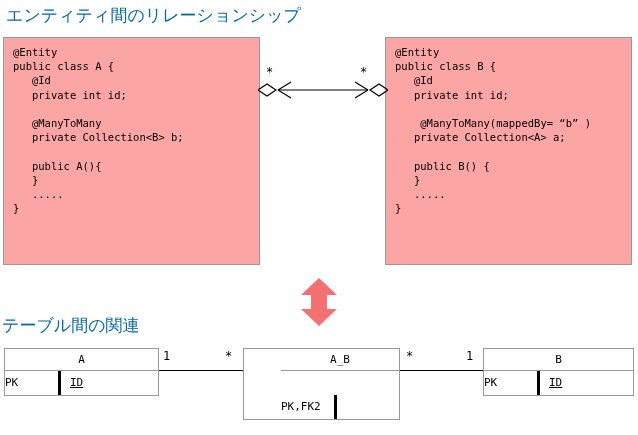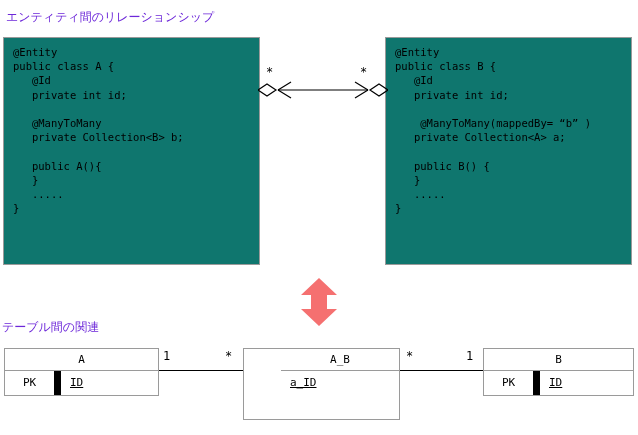--- a/index.html
+++ b/index.html
@@ -12,33 +12,33 @@
     height: 435px;
     position: relative;
     font-family: "DejaVu Sans", sans-serif;
     color: #000000;
     overflow: hidden;
   }
   .abs { position: absolute; }
 
   
   .caption {
-    font-family: Liberation Sans, sans-serif;
-    font-size: 12px;
+    font-family: Liberation Mono, monospace;
+    font-size: 17px;
     line-height: 14px;
-    color: #6d28d9;
+    color: #0369a1;
     white-space: nowrap;
   }
   #entity-caption { left: 6px; top: 10px; }
   #table-caption  { left: 2px; top: 320px; }
 
   
   .code-box {
     border: 1px solid #9a9a9a;
-    background: #0f766e;
+    background: #fca5a5;
     box-sizing: border-box;
     overflow: hidden;
   }
   .code-text {
     font-family: "DejaVu Sans Mono", monospace;
     font-size: 10.5px;
     line-height: 14.2px;
     white-space: pre;
     color: #000;
     padding: 7px 0 0 9px;
@@ -79,23 +79,22 @@
     box-sizing: border-box;
   }
   .er-row {
     display: flex;
     height: 24px;
     box-sizing: border-box;
   }
   .er-key {
     width: 56px;
     min-width: 56px;
-    text-align: center;
     line-height: 24px;
-    border-right: 7px solid #000000;
+    border-right: 3px solid #000000;
     box-sizing: border-box;
   }
   .er-col {
     flex: 1;
     line-height: 24px;
     padding-left: 9px;
     box-sizing: border-box;
   }
   .er-col span { text-decoration: underline; text-align: center; }
 
@@ -185,25 +184,23 @@
     <div class="er-key">PK</div>
     <div class="er-col">
       <span>ID</span>
     </div>
   </div>
 </div>
 
 <div class="abs er-table" id="er-table-ab">
   <div class="er-title">A_B</div>
   <div class="er-row">
-    <div class="er-col">
-      <span>a_ID</span>
-    </div>
-  </div>
-  <div class="er-row">
+  </div>
+  <div class="er-row">
+    <div class="er-key">PK,FK2</div>
   </div>
 </div>
 
 <div class="abs er-table" id="er-table-b">
   <div class="er-title">B</div>
   <div class="er-row">
     <div class="er-key">PK</div>
     <div class="er-col">
       <span>ID</span>
     </div>

